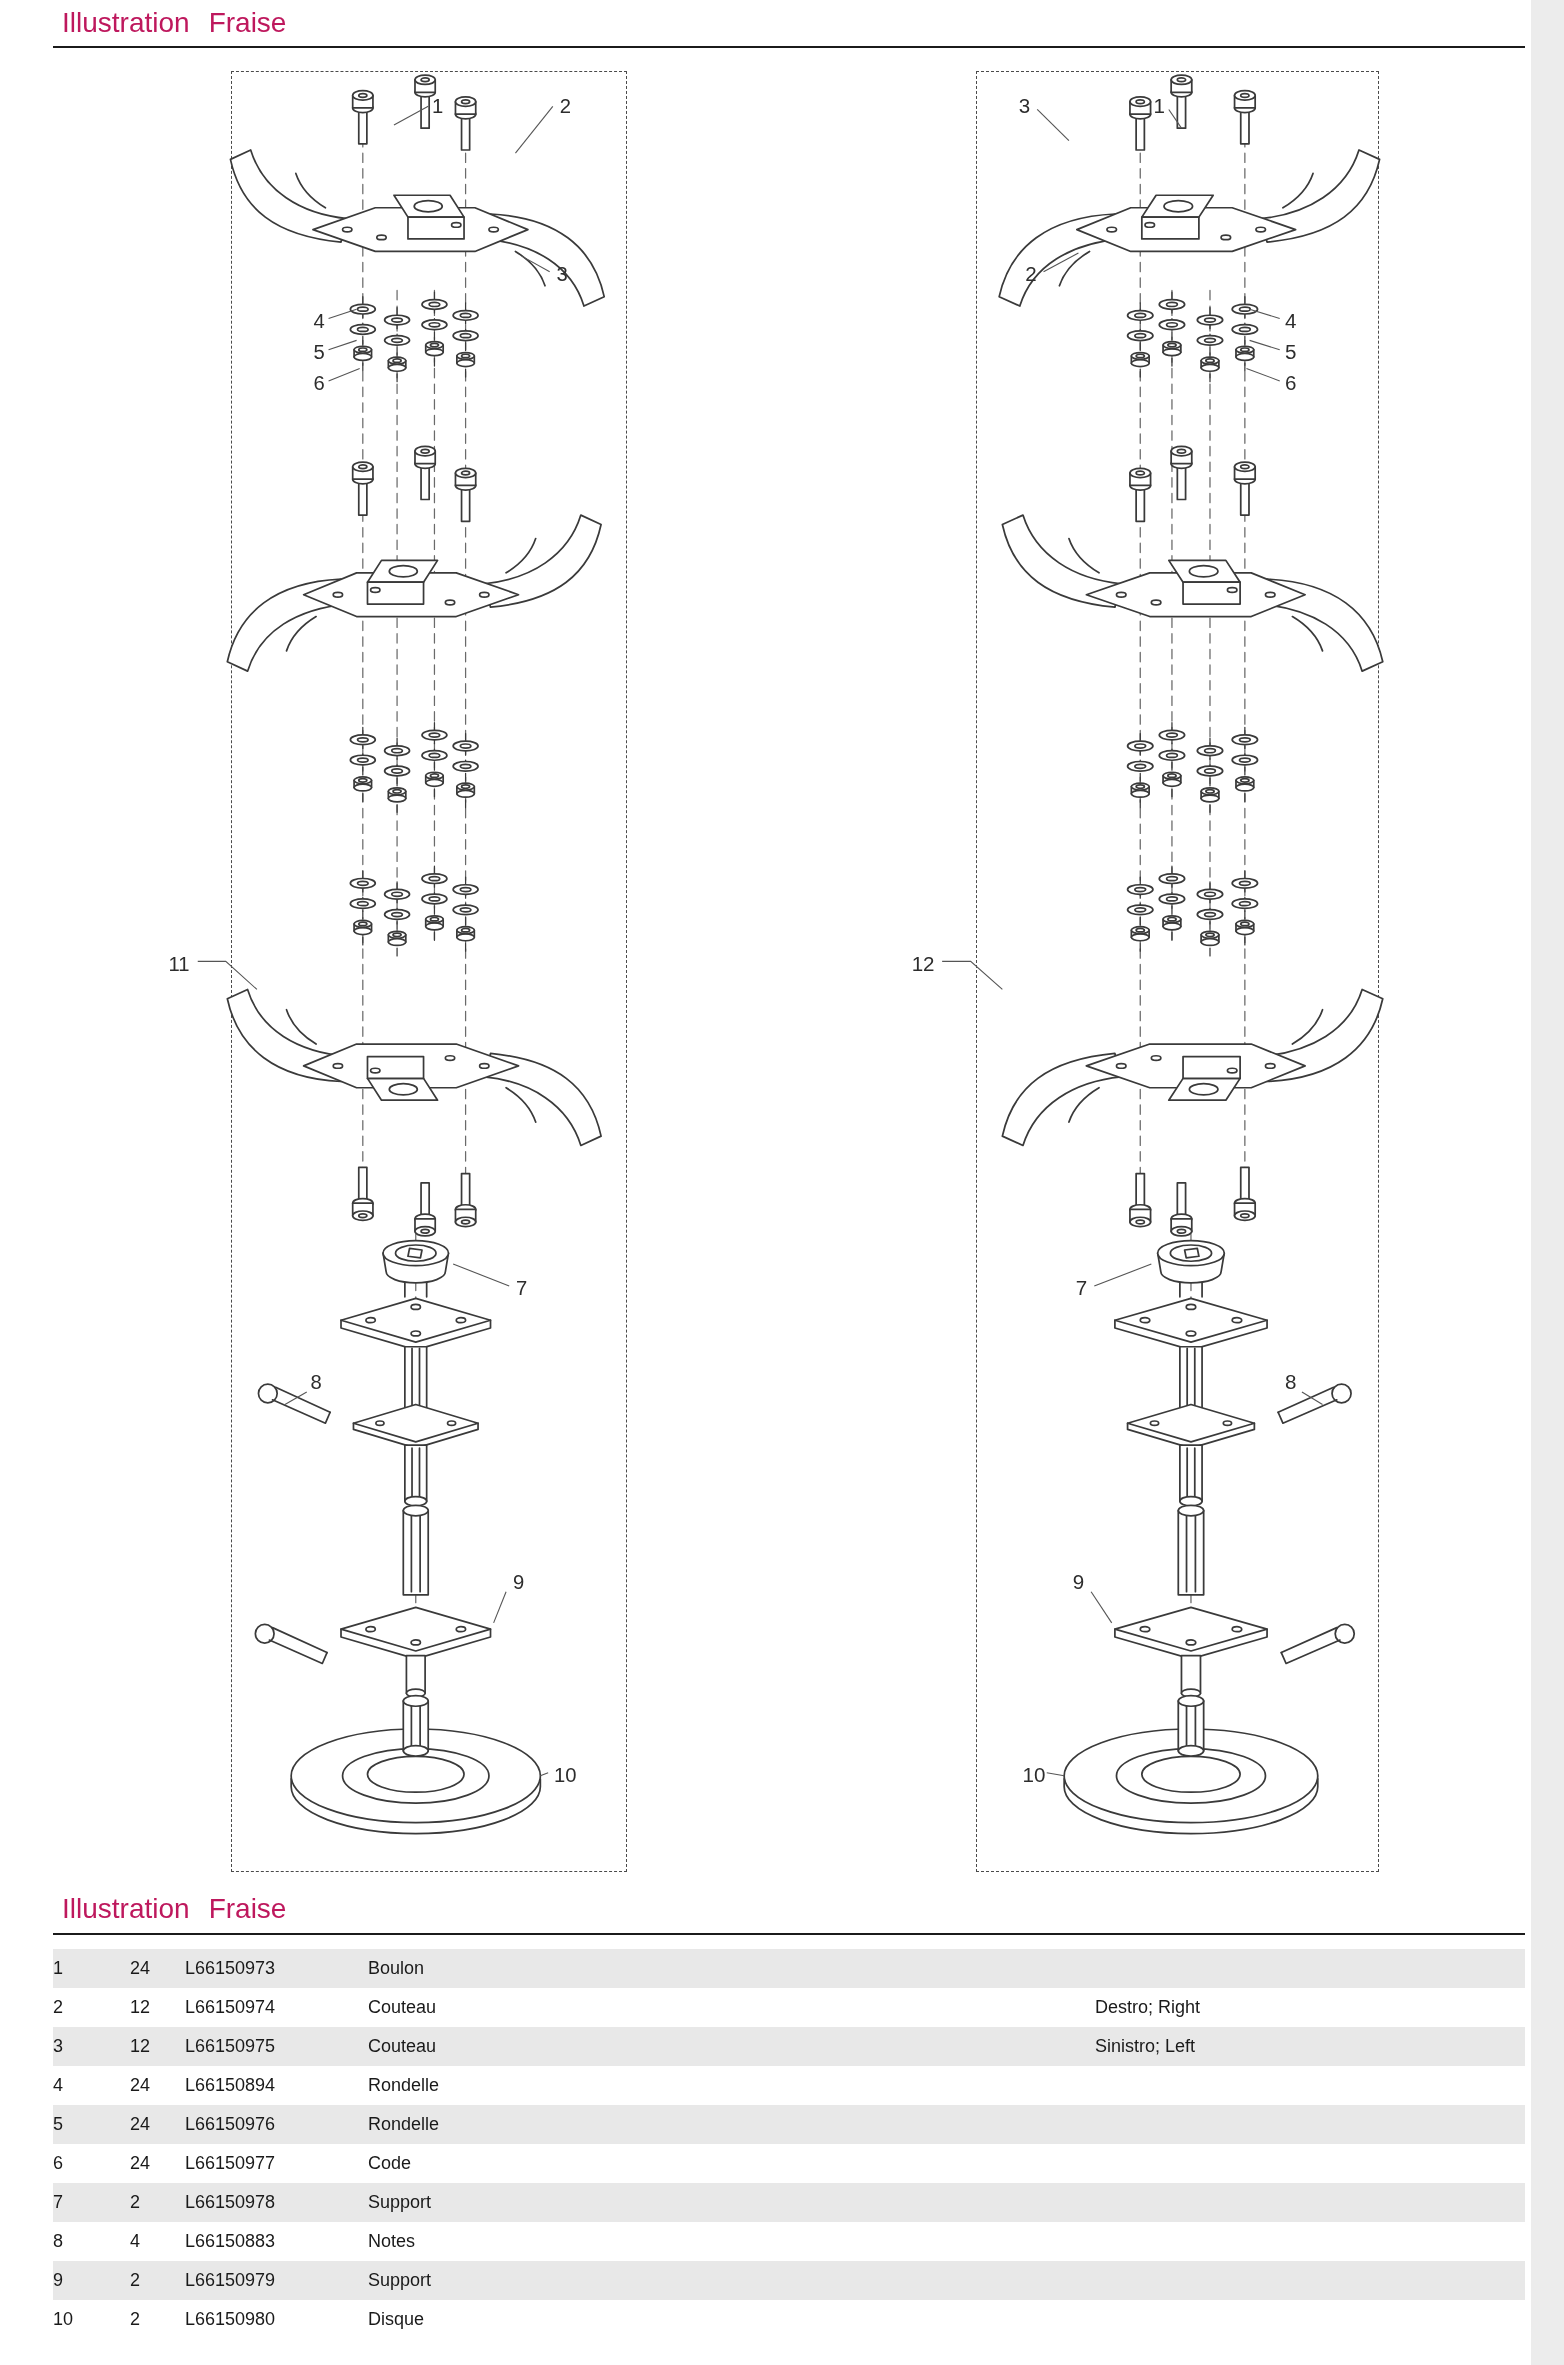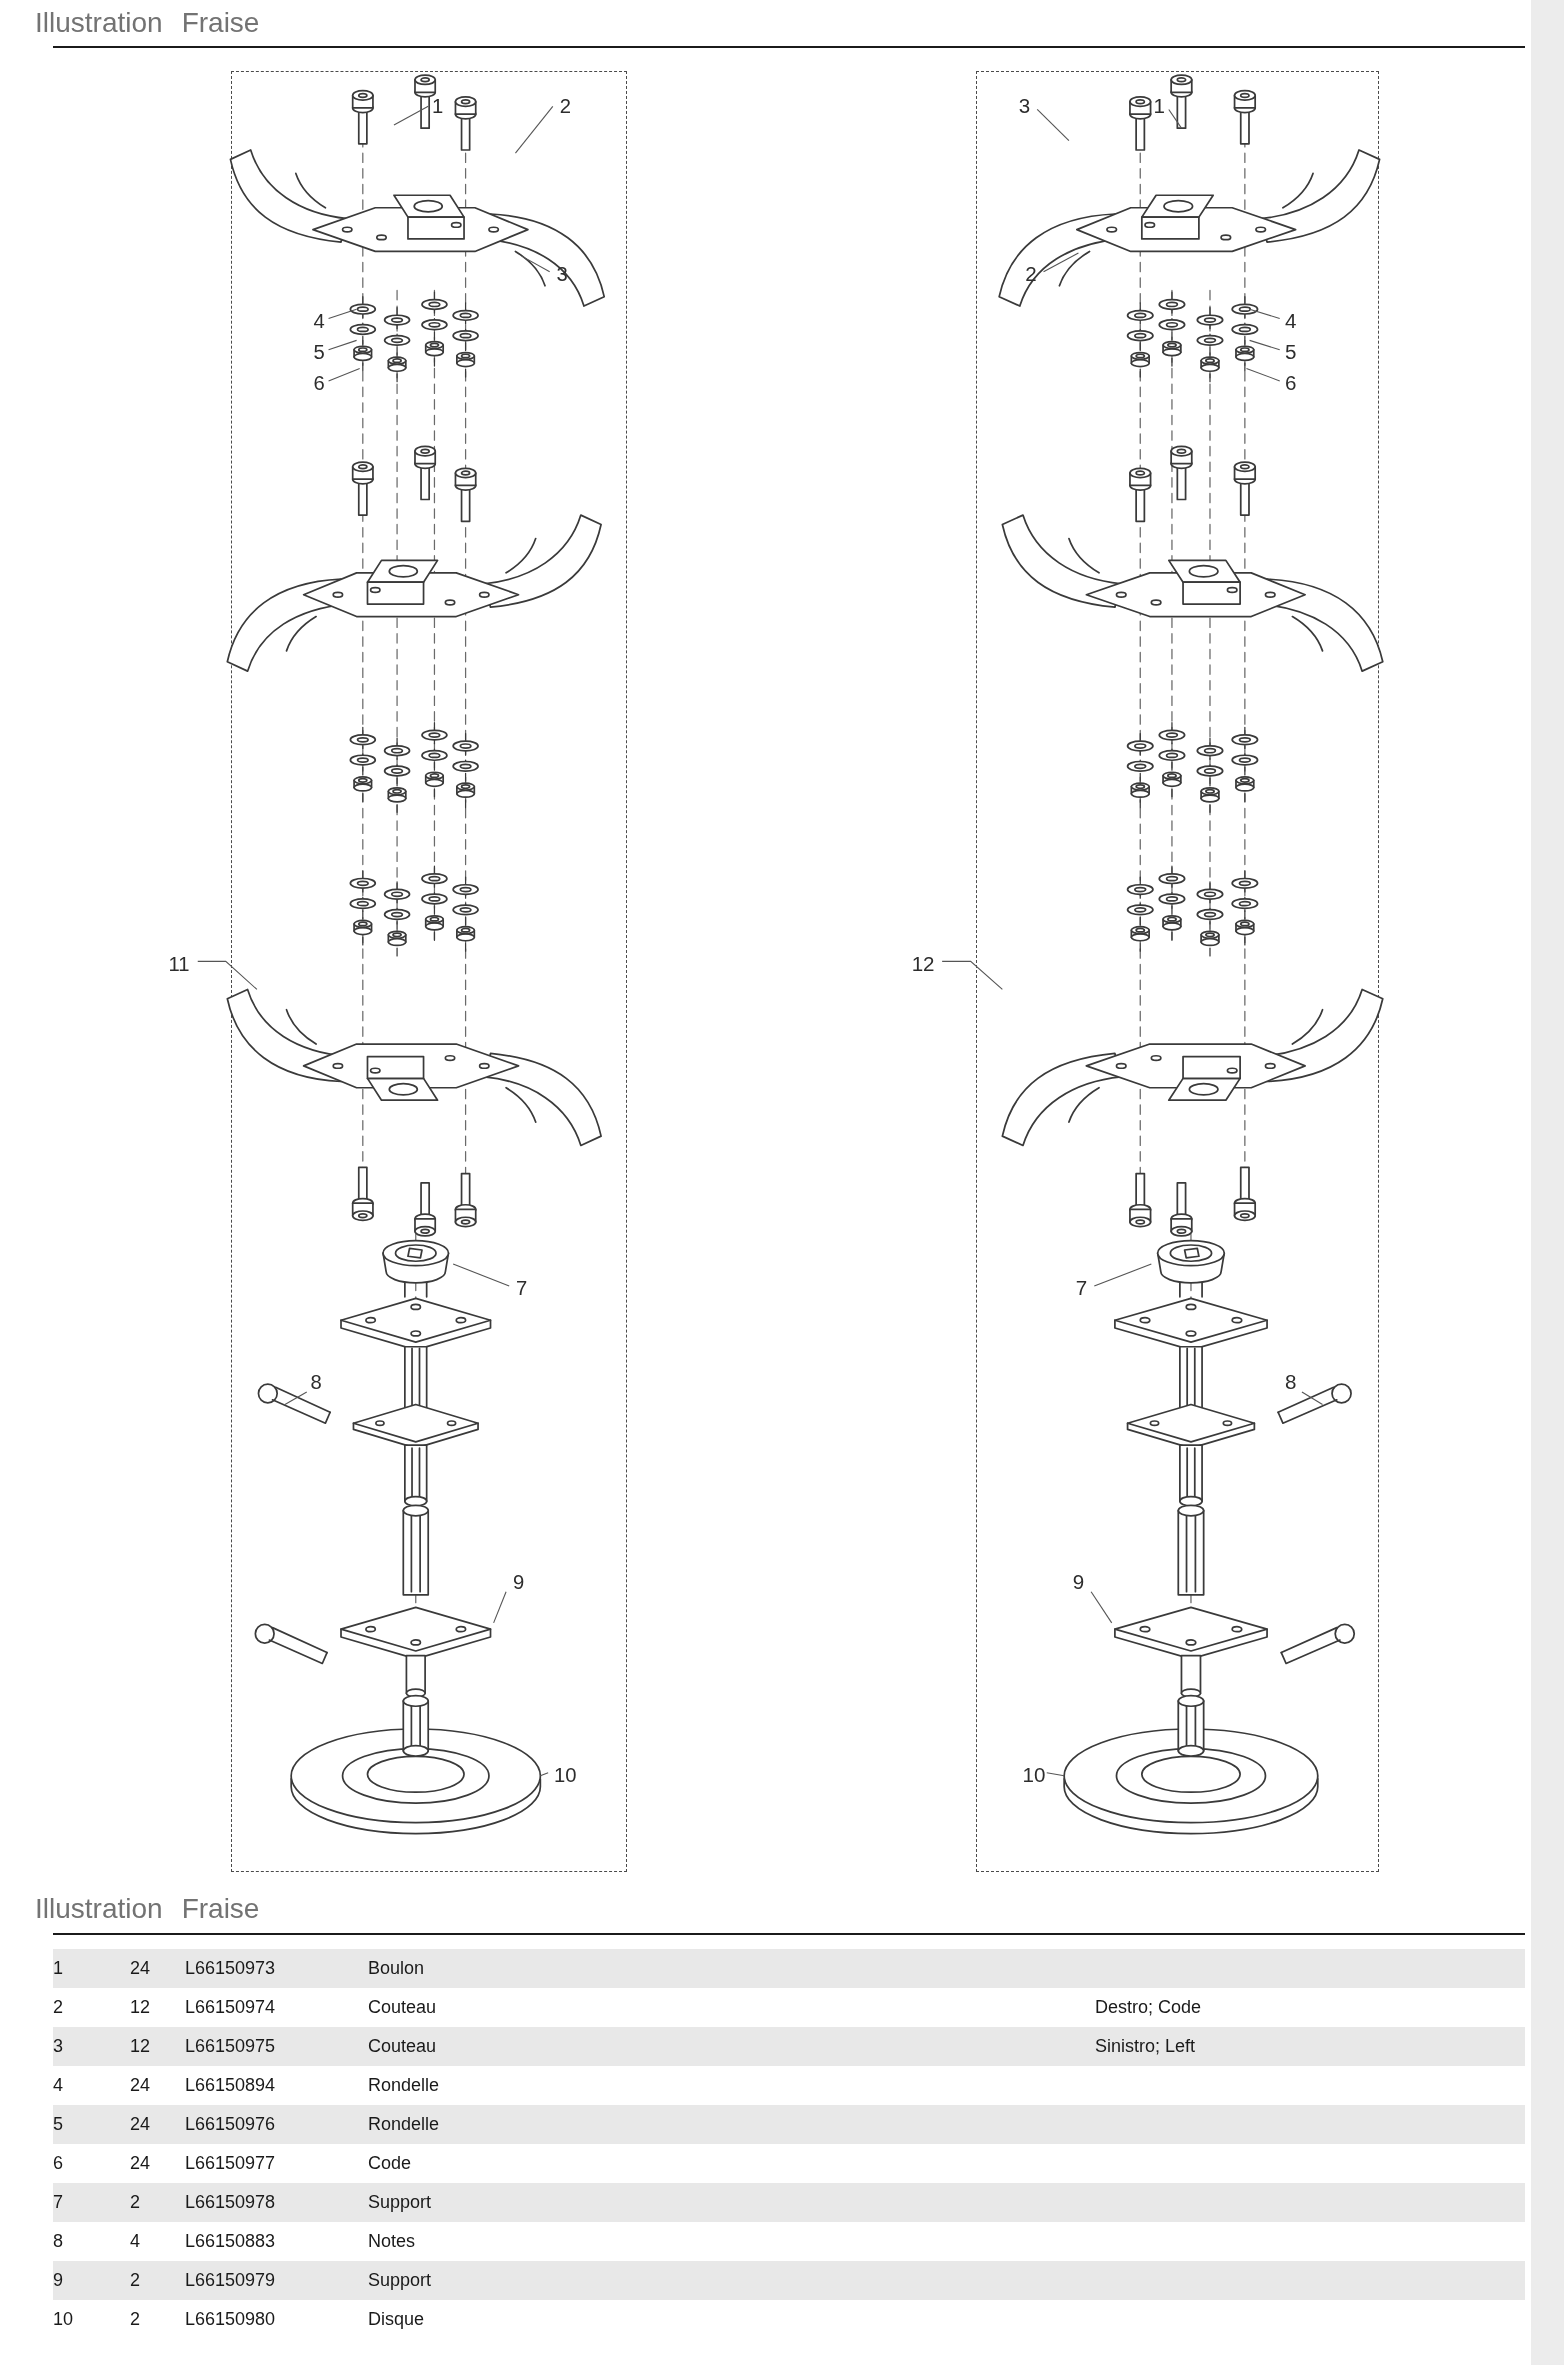--- a/index.html
+++ b/index.html
@@ -10,23 +10,23 @@
   }
   .page {
     position: relative;
     width: 1531px;
     height: 2475px;
     background: #ffffff;
     overflow: hidden;
   }
   .section-title {
     position: absolute;
-    left: 35px;
+    left: 62px;
     font-size: 28px;
-    color: #737373;
+    color: #be185d;
     white-space: nowrap;
   }
   .section-title .w2 { margin-left: 19px; }
   .rule {
     position: absolute;
     left: 53px;
     width: 1472px;
     height: 1.9px;
     background: #1b1b1b;
   }
@@ -295,21 +295,21 @@
       <div class="c"></div>
       <div class="c"></div>
     </div>
     <div class="trow">
       <div class="c">2</div>
       <div class="c">12</div>
       <div class="c">L66150974</div>
       <div class="c">Couteau</div>
       <div class="c"></div>
       <div class="c"></div>
-      <div class="c">Destro; Code</div>
+      <div class="c">Destro; Right</div>
       <div class="c"></div>
     </div>
     <div class="trow shade">
       <div class="c">3</div>
       <div class="c">12</div>
       <div class="c">L66150975</div>
       <div class="c">Couteau</div>
       <div class="c"></div>
       <div class="c"></div>
       <div class="c">Sinistro; Left</div>

